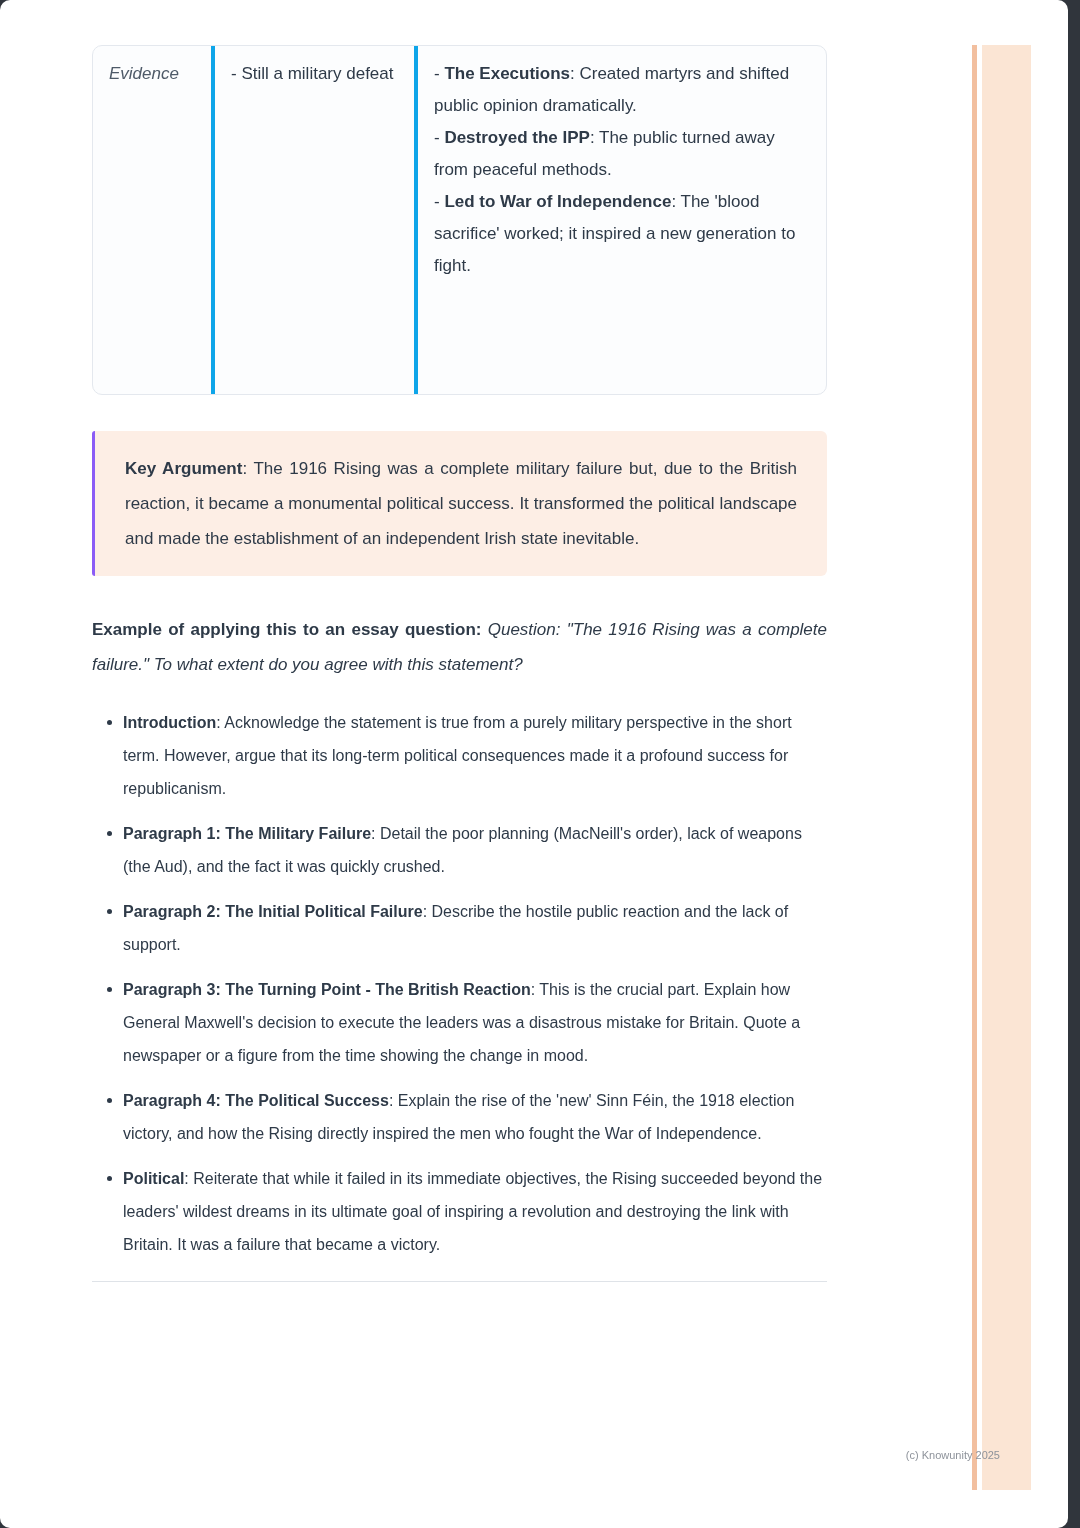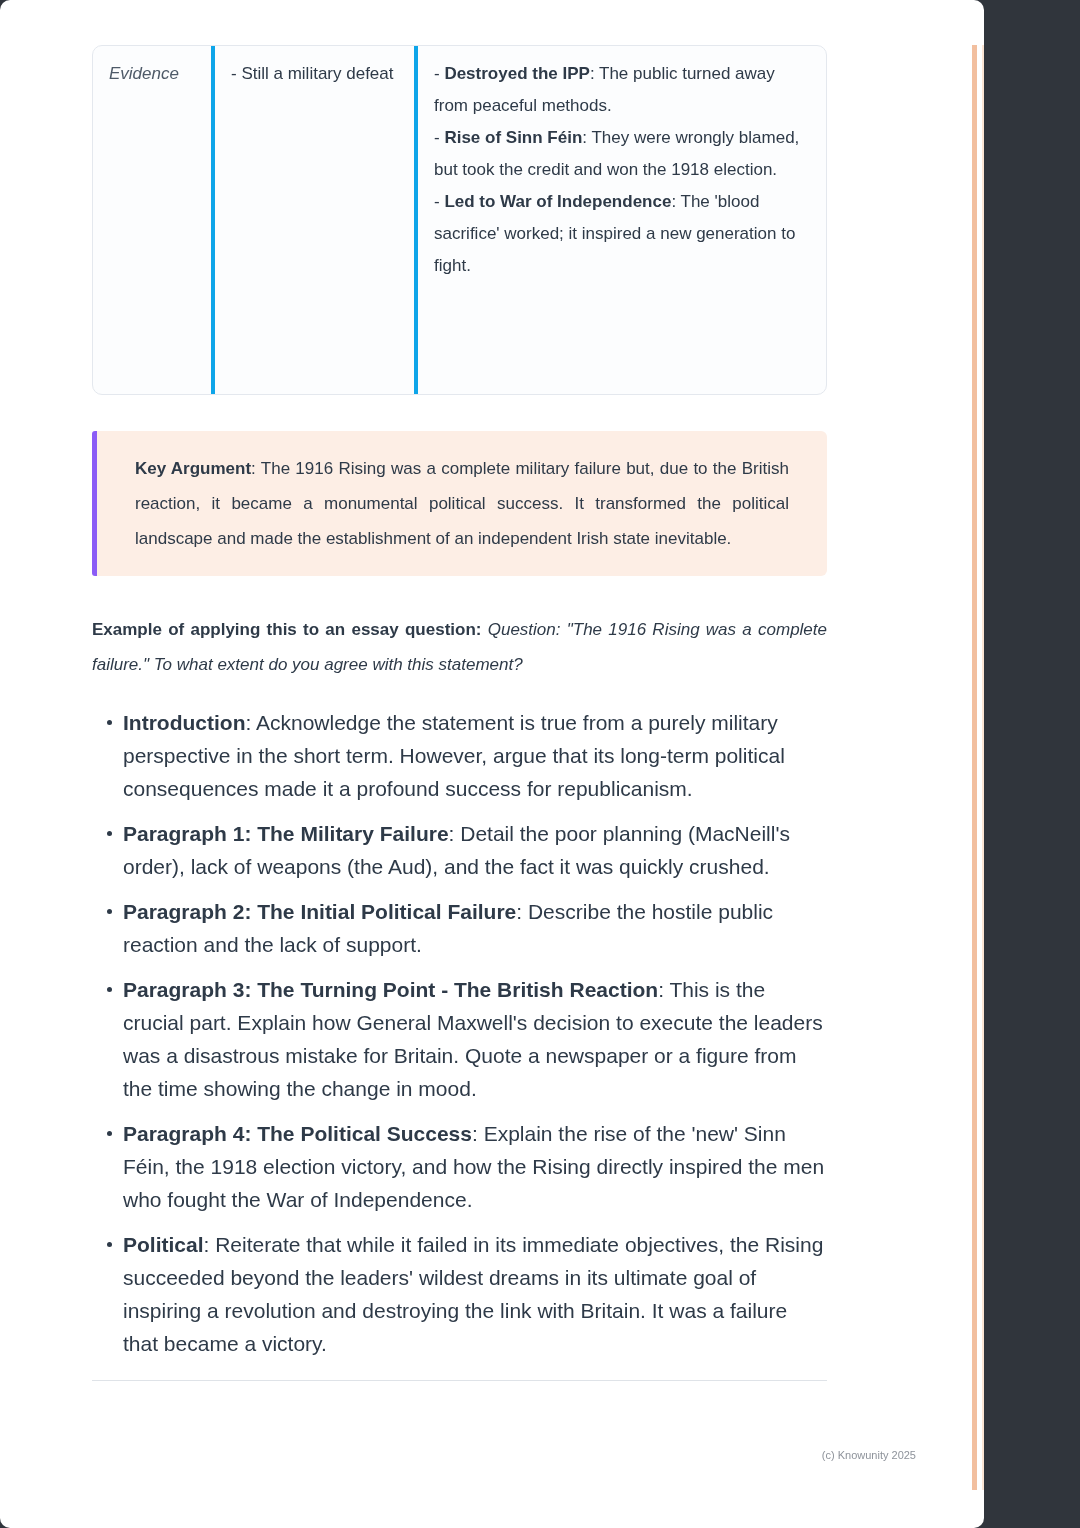--- a/index.html
+++ b/index.html
@@ -4,21 +4,21 @@
 <style>
   * { box-sizing: border-box; }
   html, body { margin: 0; padding: 0; }
   body {
     background: #30353c;
     font-family: "Liberation Sans", sans-serif;
     -webkit-font-smoothing: antialiased;
   }
   .page {
     position: relative;
-    width: 984px;
+    width: 1068px;
     height: 1528px;
     background: #ffffff;
     border-radius: 10px;
     overflow: hidden;
     color: #2e3a48;
   }
   .content {
     position: absolute;
     left: 92px;
     top: 45px;
@@ -39,23 +39,23 @@
     font-size: 17px;
     line-height: 32px;
   }
   .ev-cell + .ev-cell { border-left: 4px solid #0ea5e9; }
   .ev-term { font-style: italic; color: #4e5a68; }
   .detail-line { margin: 0; }
   
   .callout {
     margin-top: 36px;
     background: #fdeee5;
-    border-left: 5px solid #8b5cf6;
+    border-left: 3px solid #8b5cf6;
     border-radius: 3px 6px 6px 3px;
-    padding: 20px 38px;
+    padding: 20px 30px;
   }
   .callout p {
     margin: 0;
     font-size: 17px;
     line-height: 35px;
     text-align: justify;
   }
   
   .essay-intro {
     margin: 36px 0 0 0;
@@ -64,21 +64,21 @@
     text-align: justify;
   }
   
   .plan-list {
     margin: 24px 0 0 0;
     padding: 0 0 0 31px;
     list-style: none;
   }
   .plan-list li {
     position: relative;
-    font-size: 21px;
+    font-size: 16px;
     line-height: 33px;
     margin-bottom: 12px;
   }
   .plan-list li::before {
     content: "";
     position: absolute;
     left: -16px;
     top: 14px;
     width: 5px;
     height: 5px;
@@ -125,22 +125,22 @@
 
   <div class="stripe-line"></div>
   <div class="stripe-band"></div>
 
   <div class="content">
 
     <div class="ev-table">
       <div class="ev-cell ev-term">Evidence</div>
       <div class="ev-cell">- Still a military defeat</div>
       <div class="ev-cell">
+        <div class="detail-line"><span>- </span><span class="b">The Executions</span><span>: Created martyrs and shifted public opinion dramatically.</span></div>
         <div class="detail-line"><span>- </span><span class="b">Destroyed the IPP</span><span>: The public turned away from peaceful methods.</span></div>
-        <div class="detail-line"><span>- </span><span class="b">Rise of Sinn Féin</span><span>: They were wrongly blamed, but took the credit and won the 1918 election.</span></div>
         <div class="detail-line"><span>- </span><span class="b">Led to War of Independence</span><span>: The 'blood sacrifice' worked; it inspired a new generation to fight.</span></div>
       </div>
     </div>
 
     <div class="callout">
       <p><span class="b">Key Argument</span><span>: The 1916 Rising was a complete military failure but, due to the British reaction, it became a monumental political success. It transformed the political landscape and made the establishment of an independent Irish state inevitable.</span></p>
     </div>
 
     <p class="essay-intro"><span class="b">Example of applying this to an essay question: </span><span class="i">Question: "The 1916 Rising was a complete failure." To what extent do you agree with this statement?</span></p>
 

